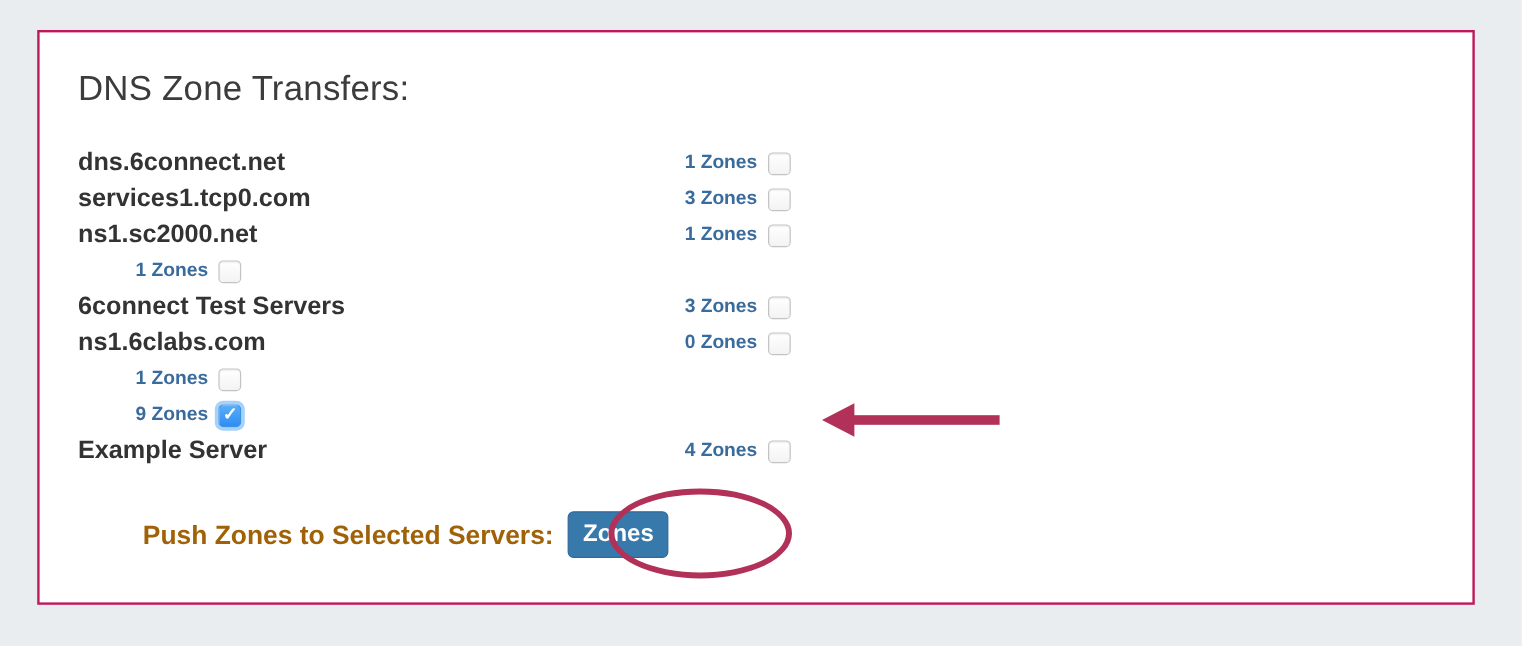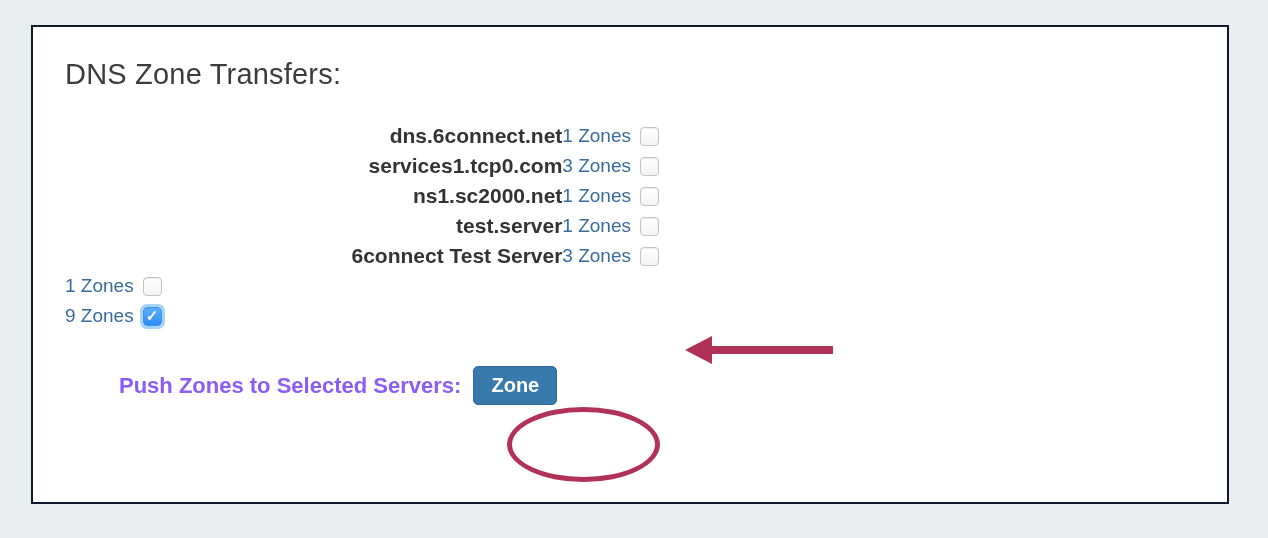--- a/index.html
+++ b/index.html
@@ -7,53 +7,53 @@
     width: 1268px; height: 538px;
     background: #e9edf0;
     font-family: "Liberation Sans", sans-serif;
     overflow: hidden;
   }
   .panel {
     position: absolute;
     left: 31px; top: 25px;
     width: 1198px; height: 479px;
     background: #ffffff;
-    border: 2px solid #0f172a;
+    border: 2px solid #be185d;
   }
   .panel-title {
     margin: 31px 0 0 32px;
     font-size: 29px;
     font-weight: 400;
     color: #3c3c3c;
     letter-spacing: 0.2px;
   }
   .server-list {
     margin: 30px 0 0 32px;
     width: 594px;
   }
   .server-row {
     display: flex;
     align-items: center;
     height: 30px;
-    text-align: right;
   }
   .server-name {
     flex: 1;
     font-size: 21px;
     font-weight: 700;
     color: #333333;
     white-space: nowrap;
   }
   .zones-link {
-    font-size: 19px;
-    font-weight: 400;
+    font-size: 16px;
+    font-weight: 700;
     color: #3a6b9d;
     text-decoration: none;
     white-space: nowrap;
     cursor: pointer;
+    margin-left: 48px;
   }
   .checkbox {
     width: 19px; height: 19px;
     margin-left: 9px;
     border: 1px solid #c3c3c3;
     border-radius: 4px;
     background: linear-gradient(#ffffff, #f3f3f3);
     box-shadow: inset 0 1px 1px rgba(0,0,0,0.08);
     display: flex;
     align-items: center;
@@ -74,21 +74,21 @@
     transform: translateY(-1px);
   }
   .footer-row {
     display: flex;
     align-items: center;
     margin: 35px 0 0 86px;
   }
   .footer-label {
     font-size: 22px;
     font-weight: 700;
-    color: #8b5cf6;
+    color: #a16207;
     white-space: nowrap;
   }
   .push-button {
     margin-left: 12px;
     width: 84px; height: 39px;
     background: #3779ab;
     border: 1px solid #32699a;
     border-radius: 5px;
     color: #ffffff;
     font-family: "Liberation Sans", sans-serif;
@@ -152,55 +152,68 @@
 
   <div class="server-row">
     <span class="server-name">ns1.sc2000.net</span>
     <a class="zones-link">1 Zones</a>
     <span class="checkbox" role="checkbox" aria-checked="false">
       <span class="check-glyph"></span>
     </span>
   </div>
 
   <div class="server-row">
-    <span class="server-name">test.server</span>
-    <a class="zones-link">1 Zones</a>
-    <span class="checkbox" role="checkbox" aria-checked="false">
-      <span class="check-glyph"></span>
-    </span>
-  </div>
-
-  <div class="server-row">
-    <span class="server-name">6connect Test Server</span>
+    <a class="zones-link">1 Zones</a>
+    <span class="checkbox" role="checkbox" aria-checked="false">
+      <span class="check-glyph"></span>
+    </span>
+  </div>
+
+  <div class="server-row">
+    <span class="server-name">6connect Test Servers</span>
     <a class="zones-link">3 Zones</a>
     <span class="checkbox" role="checkbox" aria-checked="false">
       <span class="check-glyph"></span>
     </span>
   </div>
 
+  <div class="server-row">
+    <span class="server-name">ns1.6clabs.com</span>
+    <a class="zones-link">0 Zones</a>
+    <span class="checkbox" role="checkbox" aria-checked="false">
+      <span class="check-glyph"></span>
+    </span>
+  </div>
 
   <div class="server-row">
     <a class="zones-link">1 Zones</a>
     <span class="checkbox" role="checkbox" aria-checked="false">
       <span class="check-glyph"></span>
     </span>
   </div>
 
   <div class="server-row">
     <a class="zones-link">9 Zones</a>
     <span class="checkbox checked" role="checkbox" aria-checked="true">
       <span class="check-glyph">✓</span>
     </span>
   </div>
 
+  <div class="server-row">
+    <span class="server-name">Example Server</span>
+    <a class="zones-link">4 Zones</a>
+    <span class="checkbox" role="checkbox" aria-checked="false">
+      <span class="check-glyph"></span>
+    </span>
+  </div>
 </div>
 
   <div class="footer-row">
     <span class="footer-label">Push Zones to Selected Servers:</span>
-    <button class="push-button">Zone</button>
+    <button class="push-button">Zones</button>
   </div>
 
   <div class="anno-arrow">
     <span class="head"></span>
     <span class="tail"></span>
   </div>
   <div class="anno-ellipse"></div>
 </div>
 
 </body></html>

